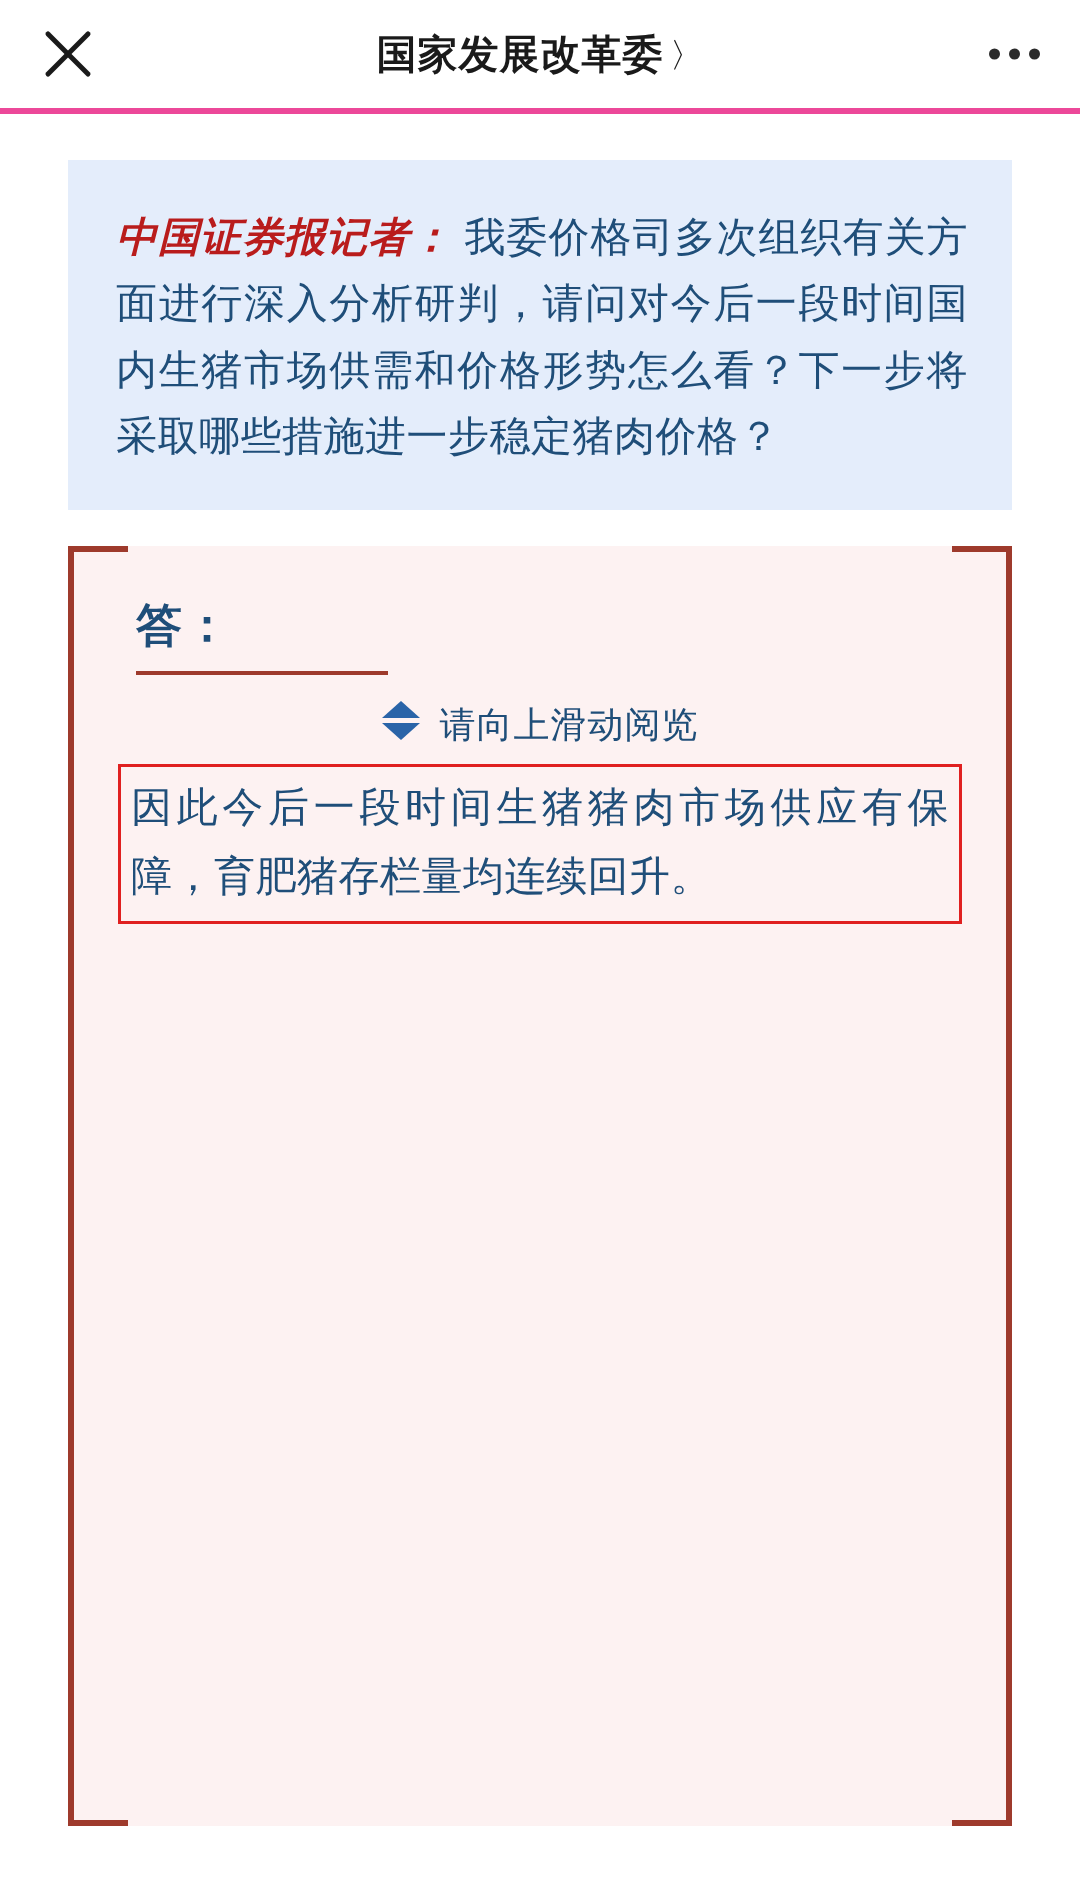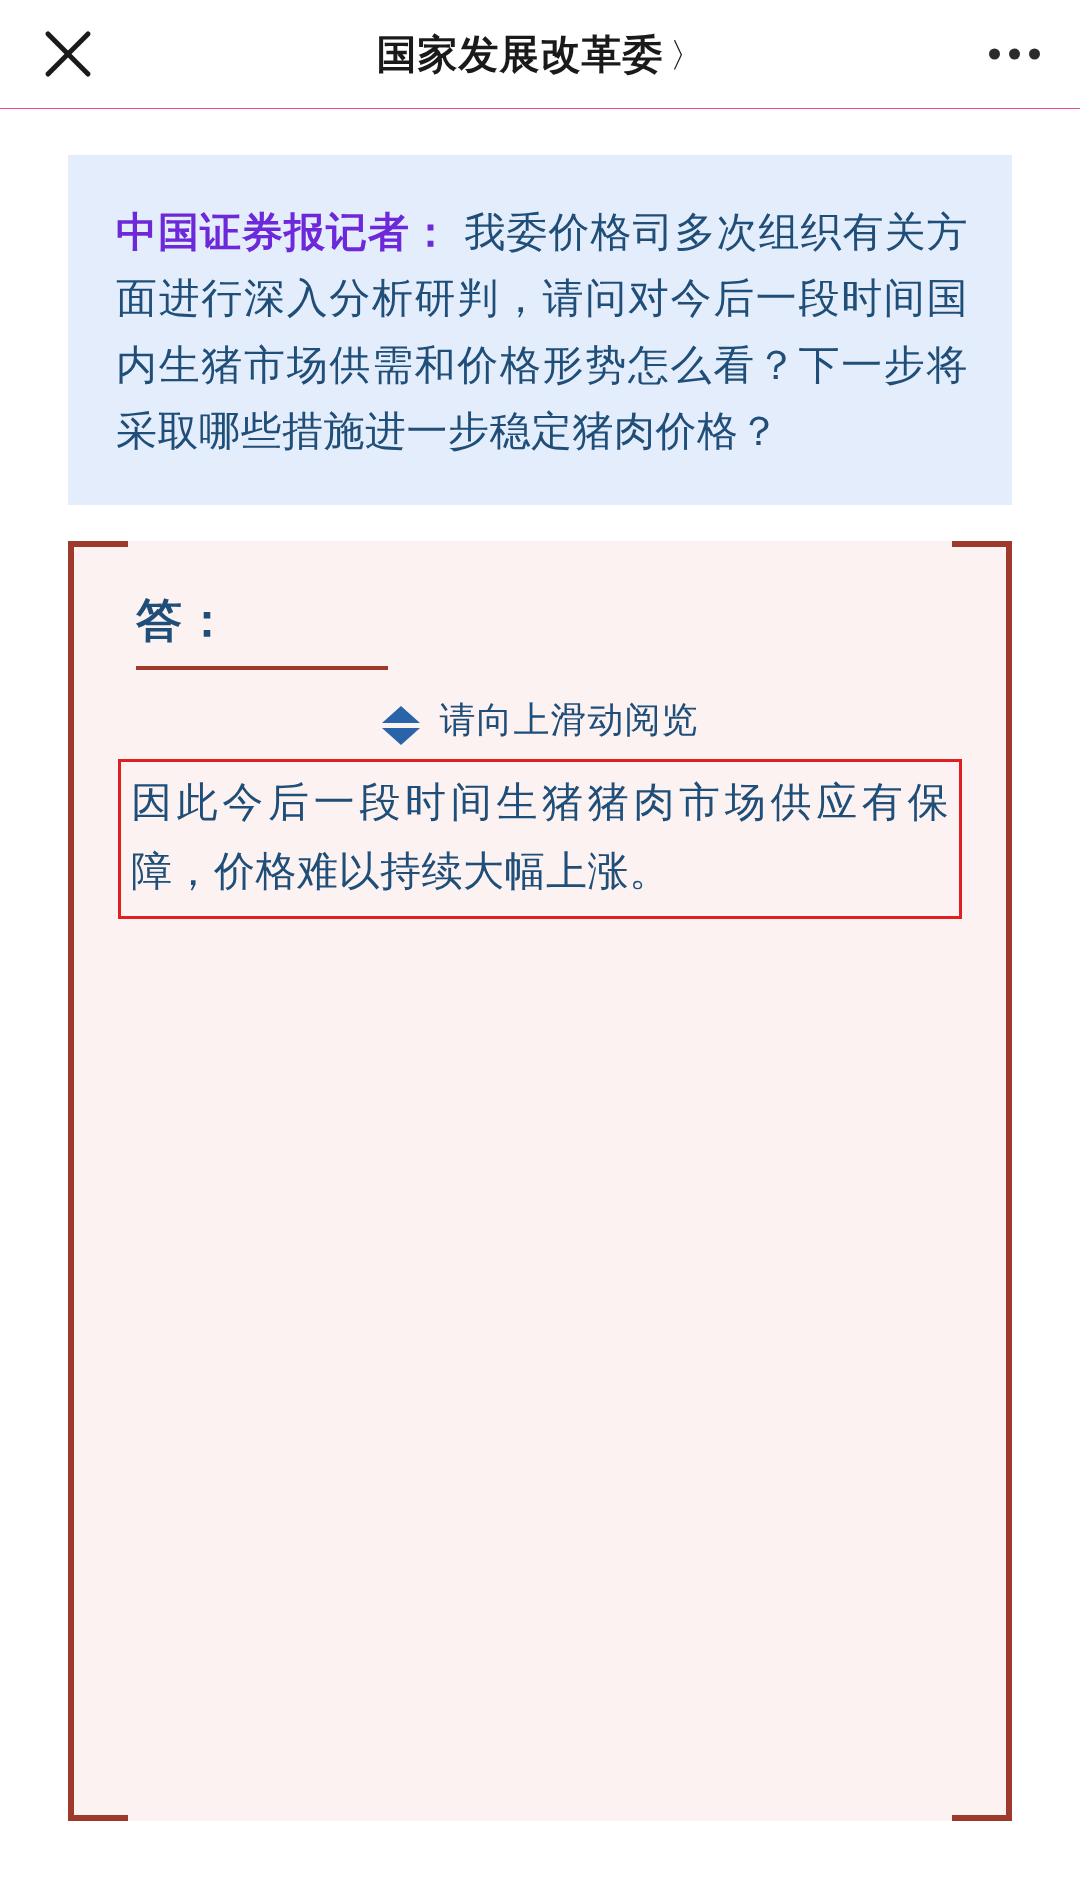--- a/index.html
+++ b/index.html
@@ -13,21 +13,21 @@
     font-family: "Liberation Sans", sans-serif;
     -webkit-font-smoothing: antialiased;
     overflow: hidden;
   }
 
   
   .navbar {
     position: relative;
     height: 108px;
     background: #ffffff;
-    border-bottom: 1px solid #ec4899;
+    border-bottom: 6px solid #ec4899;
     display: flex;
     align-items: center;
     justify-content: center;
   }
   .nav-close {
     position: absolute;
     left: 40px;
     top: 50%;
     transform: translateY(-50%);
     width: 56px;
@@ -91,21 +91,22 @@
   .question-text {
     font-size: 41px;
     line-height: 1.62;
     color: #1f4e79;
     letter-spacing: 0.5px;
     text-align: justify;
     margin: 0;
   }
   .question-text .reporter {
     font-weight: bold;
-    color: #6d28d9;
+    color: #b91c1c;
+    font-style: italic;
   }
 
   
   .answer-wrap {
     position: relative;
     margin-top: 36px;
     background: #fdf2f2;
     padding: 52px 40px 70px 40px;
     box-sizing: border-box;
     height: 1280px;
@@ -152,21 +153,21 @@
     margin-top: 18px;
     margin-left: 0;
     width: 252px;
     height: 4px;
     background: #9e3a2c;
   }
 
   .scroll-hint {
     margin-top: 26px;
     display: flex;
-    align-items: flex-end;
+    align-items: flex-start;
     justify-content: center;
     gap: 20px;
   }
   .scroll-arrows {
     display: flex;
     flex-direction: column;
     gap: 5px;
     align-items: center;
   }
   .arrow-up {
@@ -252,18 +253,18 @@
     <div class="scroll-hint">
       <div class="scroll-arrows">
         <span class="arrow-up"></span>
         <span class="arrow-down"></span>
       </div>
       <span class="scroll-hint-text">请向上滑动阅览</span>
     </div>
 
     <div class="answer-body">
       <div class="answer-highlight">
-        <p class="answer-para">因此今后一段时间生猪猪肉市场供应有保障，价格难以持续大幅上涨。</p>
+        <p class="answer-para">因此今后一段时间生猪猪肉市场供应有保障，育肥猪存栏量均连续回升。</p>
       </div>
     </div>
   </div>
 
 </div>
 
 </body></html>

